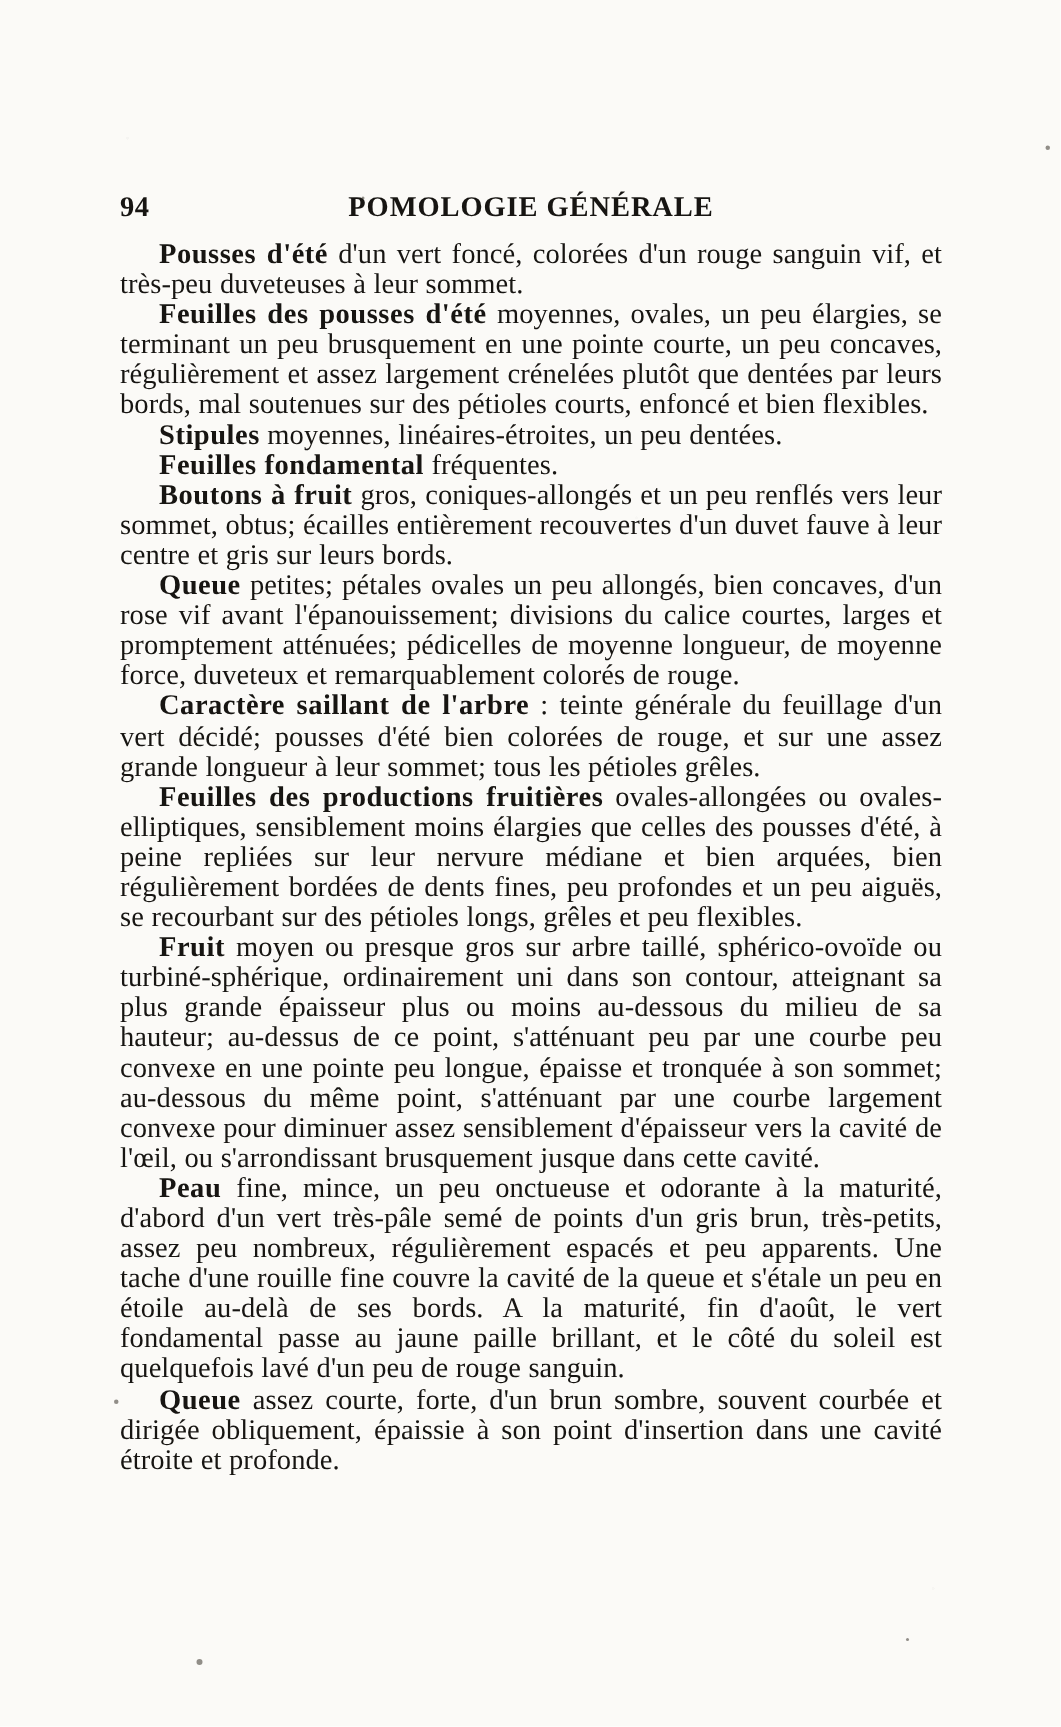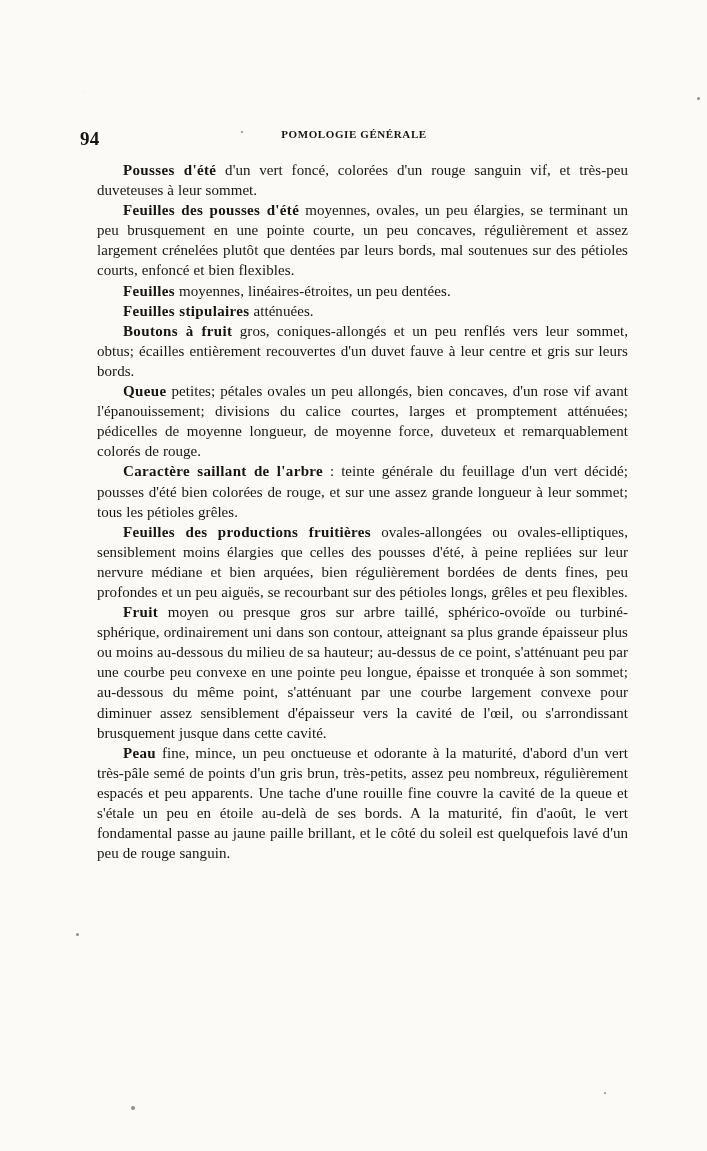--- a/index.html
+++ b/index.html
@@ -51,29 +51,29 @@
     font-size: 19px;
     font-weight: bold;
     letter-spacing: 0.3px;
   }
   .running-title {
     position: absolute;
     left: 0;
     right: 0;
     top: 0;
     text-align: center;
-    font-size: 11px;
+    font-size: 19px;
     font-weight: bold;
     letter-spacing: 0.6px;
   }
   p.para {
-    margin: 0 0 0 17px;
+    margin: 0 0 0 0;
     text-indent: 26px;
     text-align: justify;
-    font-size: 15px;
+    font-size: 19px;
     line-height: 20.1px;
     letter-spacing: 0.05px;
     word-spacing: 0.2px;
     -webkit-font-smoothing: none;
   }
   .lead {
     font-weight: bold;
     letter-spacing: 0.35px;
   }
   .bold-inline {
@@ -107,25 +107,25 @@
 
     <p class="para">
       <span class="lead">Pousses d'été</span><span> d'un vert foncé, colorées d'un rouge sanguin vif, et très-peu duveteuses à leur sommet.</span>
     </p>
 
     <p class="para">
       <span class="lead">Feuilles des pousses d'été</span><span> moyennes, ovales, un peu élargies, se terminant un peu brusquement en une pointe courte, un peu concaves, régulièrement et assez largement crénelées plutôt que dentées par leurs bords, mal soutenues sur des pétioles courts, enfoncé et bien flexibles.</span>
     </p>
 
     <p class="para">
-      <span class="lead">Feuilles</span><span> moyennes, linéaires-étroites, un peu dentées.</span>
+      <span class="lead">Stipules</span><span> moyennes, linéaires-étroites, un peu dentées.</span>
     </p>
 
     <p class="para">
-      <span class="lead">Feuilles stipulaires</span><span> atténuées.</span>
+      <span class="lead">Feuilles fondamental</span><span> fréquentes.</span>
     </p>
 
     <p class="para">
       <span class="lead">Boutons à fruit</span><span> gros, coniques-allongés et un peu renflés vers leur sommet, obtus; écailles entièrement recouvertes d'un duvet fauve à leur centre et gris sur leurs bords.</span>
     </p>
 
     <p class="para">
       <span class="lead">Queue</span><span> petites; pétales ovales un peu allongés, bien concaves, d'un rose vif avant l'épanouissement; divisions du calice courtes, larges et promptement atténuées; pédicelles de moyenne longueur, de moyenne force, duveteux et remarquablement colorés de rouge.</span>
     </p>
 
@@ -139,16 +139,19 @@
 
     <p class="para">
       <span class="lead">Fruit</span><span> moyen ou presque gros sur arbre taillé, sphérico-ovoïde ou turbiné-sphérique, ordinairement uni dans son contour, atteignant sa plus grande épaisseur plus ou moins au-dessous du milieu de sa hauteur; au-dessus de ce point, s'atténuant peu par une courbe peu convexe en une pointe peu longue, épaisse et tronquée à son sommet; au-dessous du même point, s'atténuant par une courbe largement convexe pour diminuer assez sensiblement d'épaisseur vers la cavité de l'œil, ou s'arrondissant brusquement jusque dans cette cavité.</span>
     </p>
 
     <p class="para">
       <span class="lead">Peau</span><span> fine, mince, un peu onctueuse et odorante à la maturité, d'abord d'un vert très-pâle semé de points d'un gris brun, très-petits, assez peu nombreux, régulièrement espacés et peu apparents. Une tache d'une rouille fine couvre la cavité de la queue et s'étale un peu en étoile au-delà de ses bords. A la maturité, </span><span class="bold-inline">fin d'août</span><span>, le vert fondamental passe au jaune paille brillant, et le côté du soleil est quelquefois lavé d'un peu de rouge sanguin.</span>
     </p>
 
 
+    <p class="para">
+      <span class="lead">Queue</span><span> assez courte, forte, d'un brun sombre, souvent courbée et dirigée obliquement, épaissie à son point d'insertion dans une cavité étroite et profonde.</span>
+    </p>
 
 
   </div>
 </div>
 
 </body></html>

